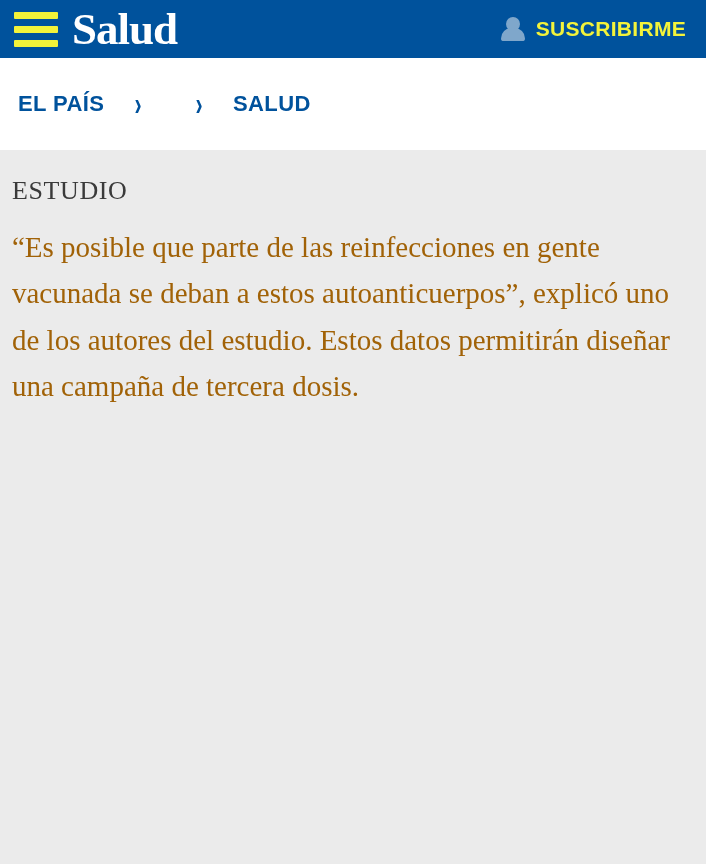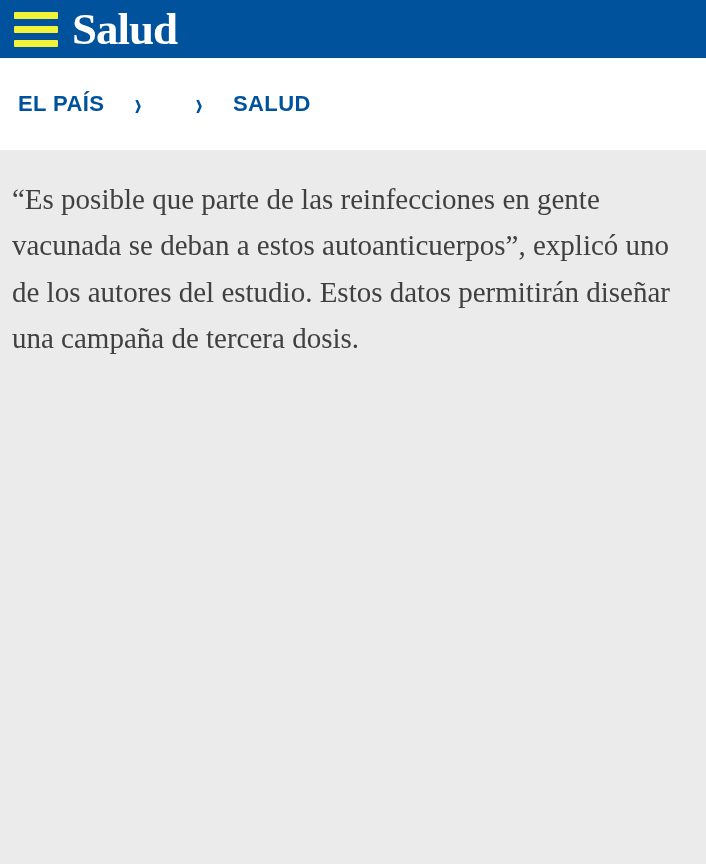--- a/index.html
+++ b/index.html
@@ -139,41 +139,49 @@
     line-height: 1.48;
     color: #2b2b2b;
     letter-spacing: -0.3px;
     margin-bottom: 26px;
   }
 
   .standfirst {
     font-family: "Liberation Serif", serif;
     font-size: 29px;
     line-height: 1.6;
-    color: #404040;
+    color: #a16207;
   }
 </style>
 </head>
 <body>
 
 <div class="topbar">
 
   <div class="hamburger">
     <span></span>
     <span></span>
     <span></span>
   </div>
 
   <div class="brand">Salud</div>
 
+  <div class="subscribe-wrap">
+    <span class="user-icon">
+      <span class="head"></span>
+      <span class="body"></span>
+    </span>
+    <span class="subscribe-label">SUSCRIBIRME</span>
+  </div>
 
 </div>
 
 <nav class="breadcrumb">
   <span class="crumb">EL PAÍS</span>
   <span class="crumb-sep">›</span>
   <span class="crumb-sep">›</span>
   <span class="crumb">SALUD</span>
 </nav>
 
 <article class="article">
+  <div class="kicker">ESTUDIO</div>
   <p class="standfirst">“Es posible que parte de las reinfecciones en gente vacunada se deban a estos autoanticuerpos”, explicó uno de los autores del estudio. Estos datos permitirán diseñar una campaña de tercera dosis.</p>
 </article>
 
 </body></html>

